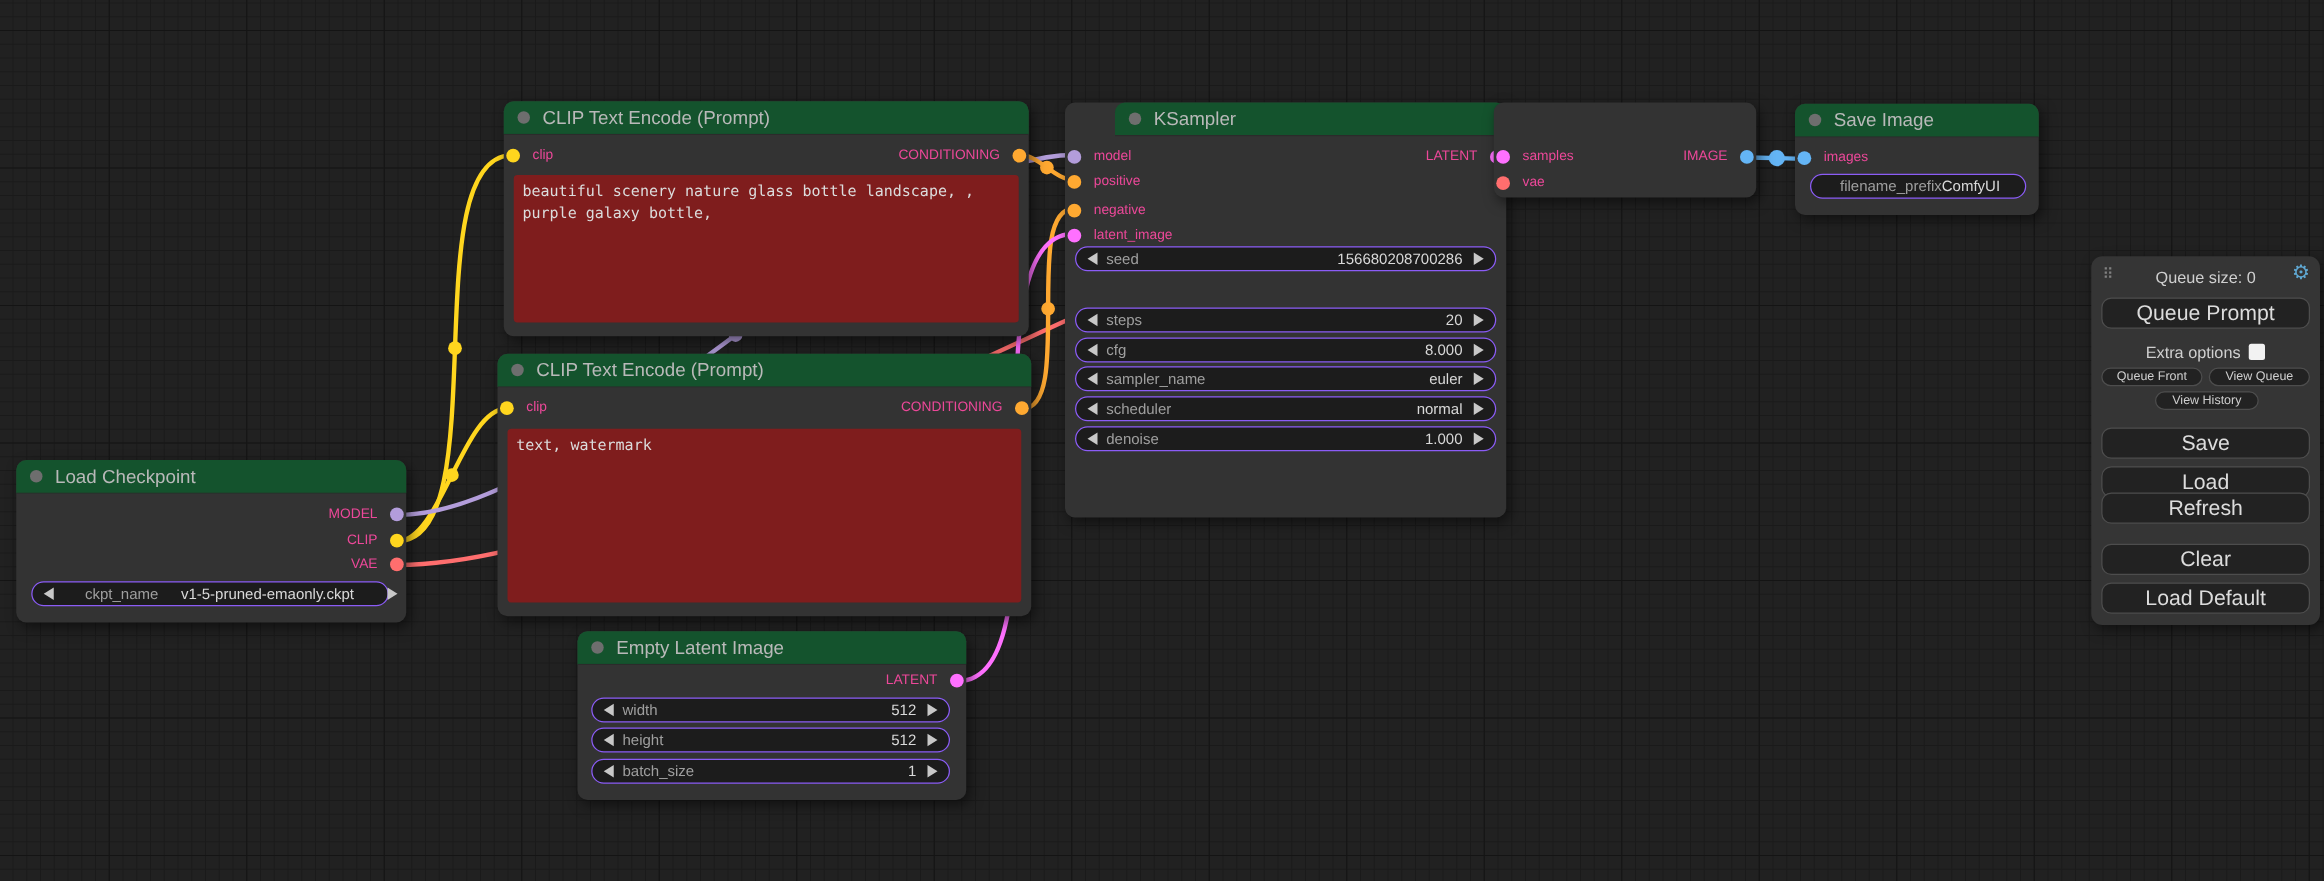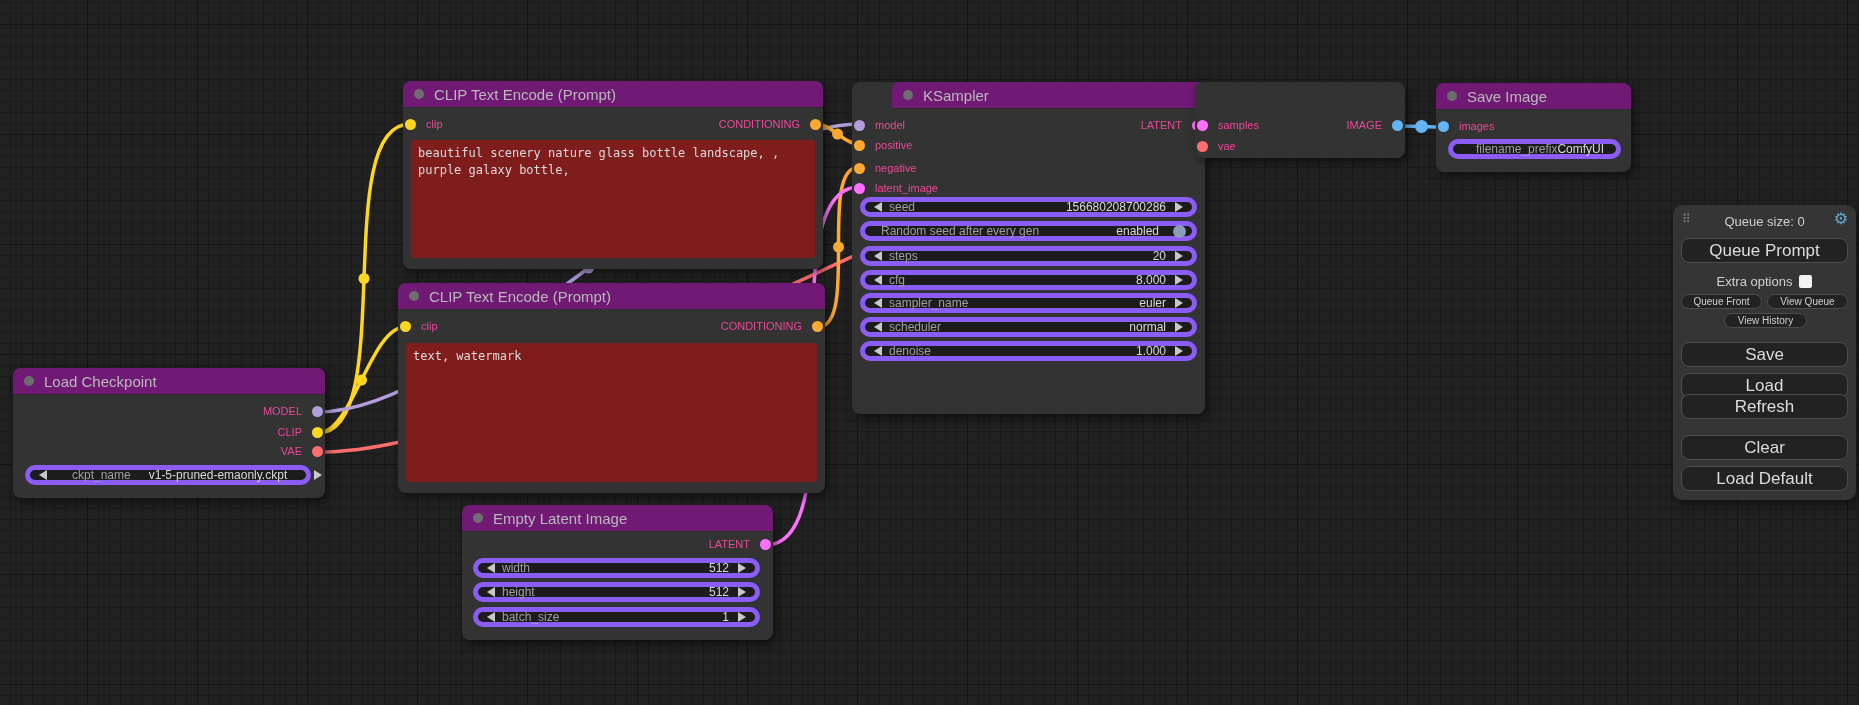--- a/index.html
+++ b/index.html
@@ -11,32 +11,32 @@
       linear-gradient(#141414 1px, transparent 1px),
       linear-gradient(90deg,#141414 1px, transparent 1px),
       linear-gradient(#1a1a1a 1px, transparent 1px),
       linear-gradient(90deg,#1a1a1a 1px, transparent 1px);
     background-size:110px 110px,110px 110px,11px 11px,11px 11px;
     background-position:87px 24px,87px 24px,10px 2px,10px 2px;
   }
   #wires{position:absolute;left:0;top:0;z-index:1;}
   .node{position:absolute;background:#333333;border-radius:8px;
     box-shadow:3px 4px 10px rgba(0,0,0,.5);z-index:2;}
-  .nhead{height:27px;background:#701a75;border-radius:8px 8px 0 0;
+  .nhead{height:27px;background:#14532d;border-radius:8px 8px 0 0;
     display:flex;align-items:center;padding:0 11px;border-bottom:1px solid #2b2b2b;box-sizing:border-box;}
   .ndot{width:10px;height:10px;border-radius:50%;background:#6e6e6e;margin-right:10px;flex:none;}
   .ntitle{font-size:15px;color:#b9b9b9;white-space:nowrap;}
   .port{position:absolute;width:11px;height:11px;border-radius:50%;background:#888;z-index:3;}
   .port.in{left:2px;}
   .port.out{right:2px;}
   .plabel{position:absolute;font-size:11px;line-height:13px;color:#ec4899;white-space:nowrap;}
   .plabel.in{left:23px;}
   .plabel.out{right:23px;text-align:right;}
   .widget{position:absolute;left:8px;right:8px;height:20px;background:#1c1c1c;
-    border:5px solid #8b5cf6;border-radius:10px;display:flex;align-items:center;
+    border:1px solid #8b5cf6;border-radius:10px;display:flex;align-items:center;
     padding:0 9px;box-sizing:border-box;font-size:12px;white-space:nowrap;}
   .wlabel{color:#9f9f9f;margin-left:7px;}
   .wlabel.noarr{margin-left:14px;}
   .wvalue{margin-left:auto;color:#d9d9d9;margin-right:7px;}
   .wvalue.noarr{margin-right:14px;}
   .arrL{width:0;height:0;border-top:5px solid transparent;border-bottom:5px solid transparent;
     border-right:8px solid #c8c8c8;flex:none;}
   .arrR{width:0;height:0;border-top:5px solid transparent;border-bottom:5px solid transparent;
     border-left:8px solid #c8c8c8;flex:none;margin-left:2px;}
   .toggle{width:13px;height:13px;border-radius:50%;background:#8b9db4;flex:none;margin-left:7px;margin-right:-3px;}
@@ -140,25 +140,20 @@
   <span class="plabel in" style="top:100px;">latent_image</span>
   <span class="port out" style="top: 38px; background: rgb(255, 112, 255);"></span>
   <span class="plabel out" style="top:37px;">LATENT</span>
 
   <div class="widget" style="top:115px;">
     <span class="arrL"></span>
     <span class="wlabel">seed</span>
     <span class="wvalue">156680208700286</span>
     <span class="arrR"></span>
   </div>
-  <div class="widget" style="top:139px;">
-    <span class="wlabel">Random seed after every gen</span>
-    <span class="wvalue">enabled</span>
-    <span class="toggle"></span>
-  </div>
   <div class="widget" style="top:164px;">
     <span class="arrL"></span>
     <span class="wlabel">steps</span>
     <span class="wvalue">20</span>
     <span class="arrR"></span>
   </div>
   <div class="widget" style="top:188px;">
     <span class="arrL"></span>
     <span class="wlabel">cfg</span>
     <span class="wvalue">8.000</span>

